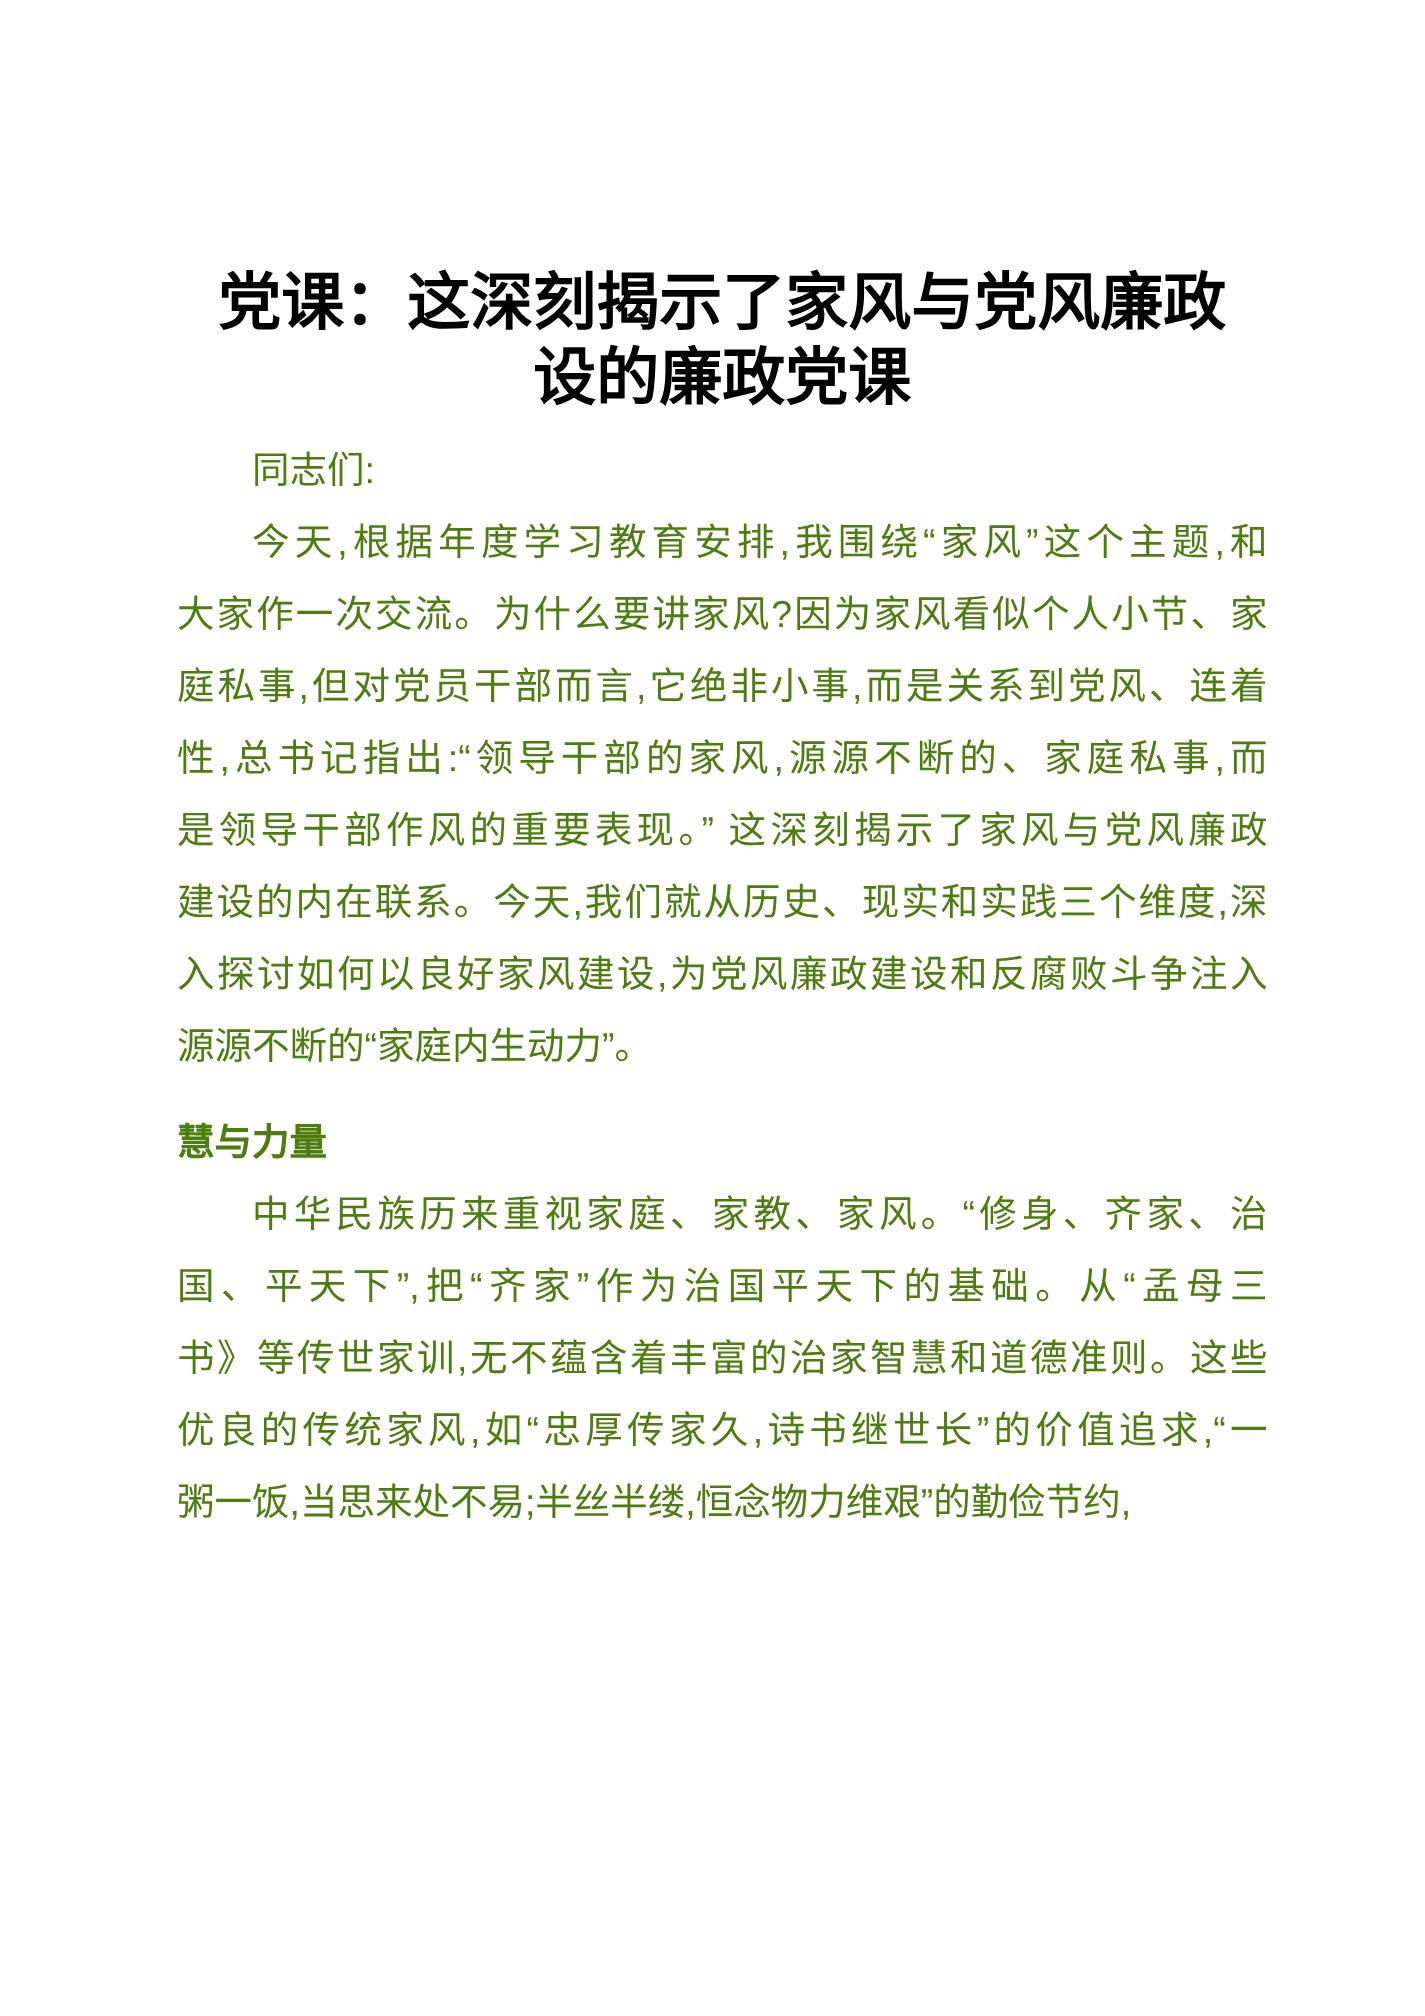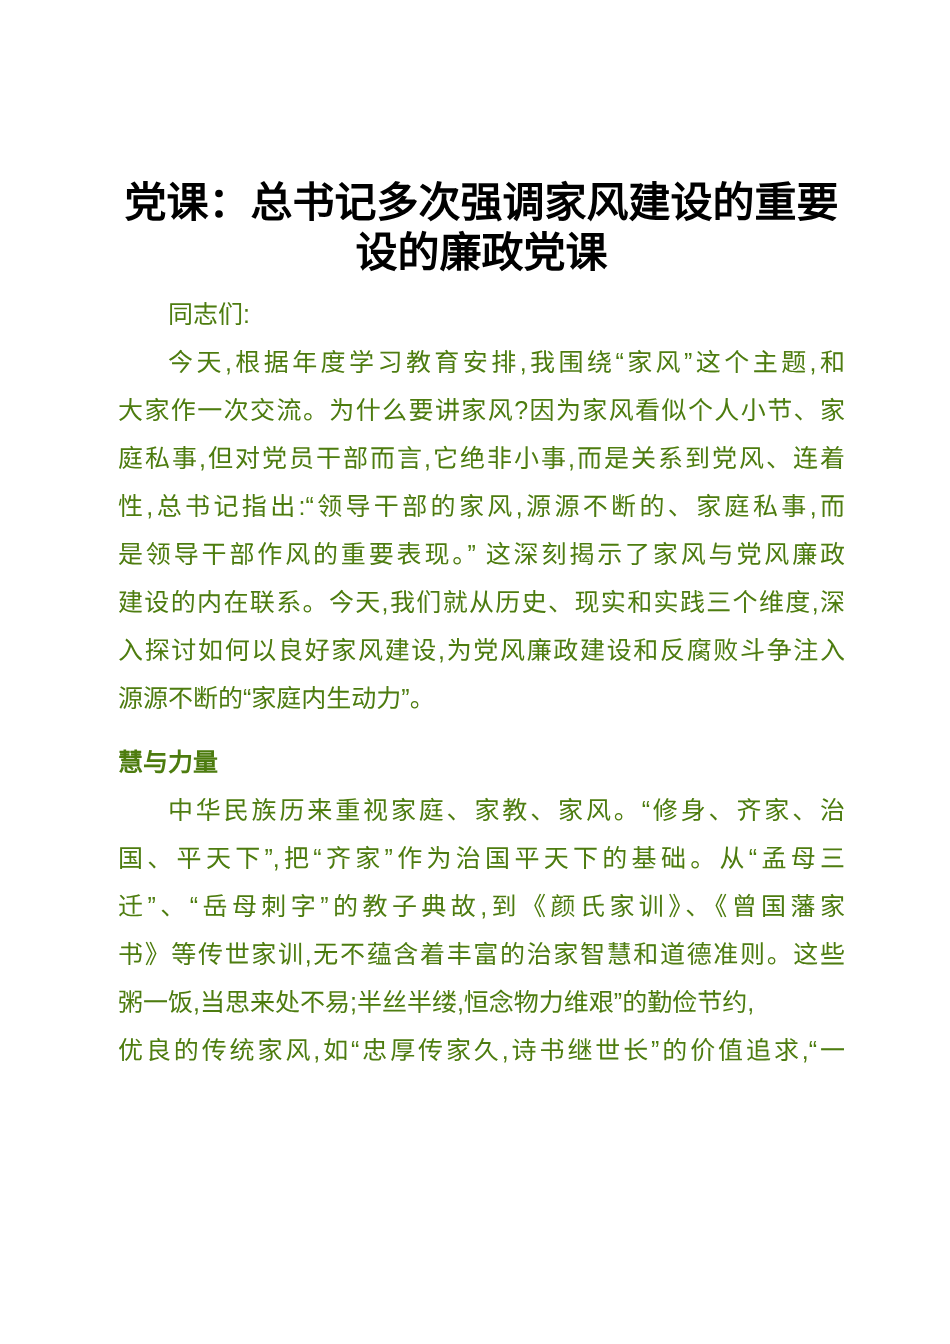--- a/index.html
+++ b/index.html
@@ -40,21 +40,21 @@
   .line.indent { text-indent: 2em; }
   .heading-block { margin-top: 16px; }
   .heading-block .line { font-weight: 700; }
 </style>
 </head>
 <body>
 
 <div class="page">
 
   <h1 class="doc-title">
-    <span class="title-line">党课：总书记多次强调家风建设的重要</span>
+    <span class="title-line">党课：这深刻揭示了家风与党风廉政</span>
     <span class="title-line">设的廉政党课</span>
   </h1>
 
   <p class="line short indent">同志们:</p>
 
   <div class="para-block">
     <p class="line indent">今天,根据年度学习教育安排,我围绕“家风”这个主题,和</p>
     <p class="line">大家作一次交流。为什么要讲家风?因为家风看似个人小节、家</p>
     <p class="line">庭私事,但对党员干部而言,它绝非小事,而是关系到党风、连着</p>
     <p class="line">性,总书记指出:“领导干部的家风,源源不断的、家庭私事,而</p>
@@ -64,19 +64,18 @@
     <p class="line short">源源不断的“家庭内生动力”。</p>
   </div>
 
   <div class="heading-block">
     <p class="line short">慧与力量</p>
   </div>
 
   <div class="para-block">
     <p class="line indent">中华民族历来重视家庭、家教、家风。“修身、齐家、治</p>
     <p class="line">国、平天下”,把“齐家”作为治国平天下的基础。从“孟母三</p>
-    <p class="line">迁”、“岳母刺字”的教子典故,到《颜氏家训》、《曾国藩家</p>
     <p class="line">书》等传世家训,无不蕴含着丰富的治家智慧和道德准则。这些</p>
+    <p class="line">优良的传统家风,如“忠厚传家久,诗书继世长”的价值追求,“一</p>
     <p class="line short">粥一饭,当思来处不易;半丝半缕,恒念物力维艰”的勤俭节约,</p>
-    <p class="line">优良的传统家风,如“忠厚传家久,诗书继世长”的价值追求,“一</p>
   </div>
 
 </div>
 
 </body></html>

